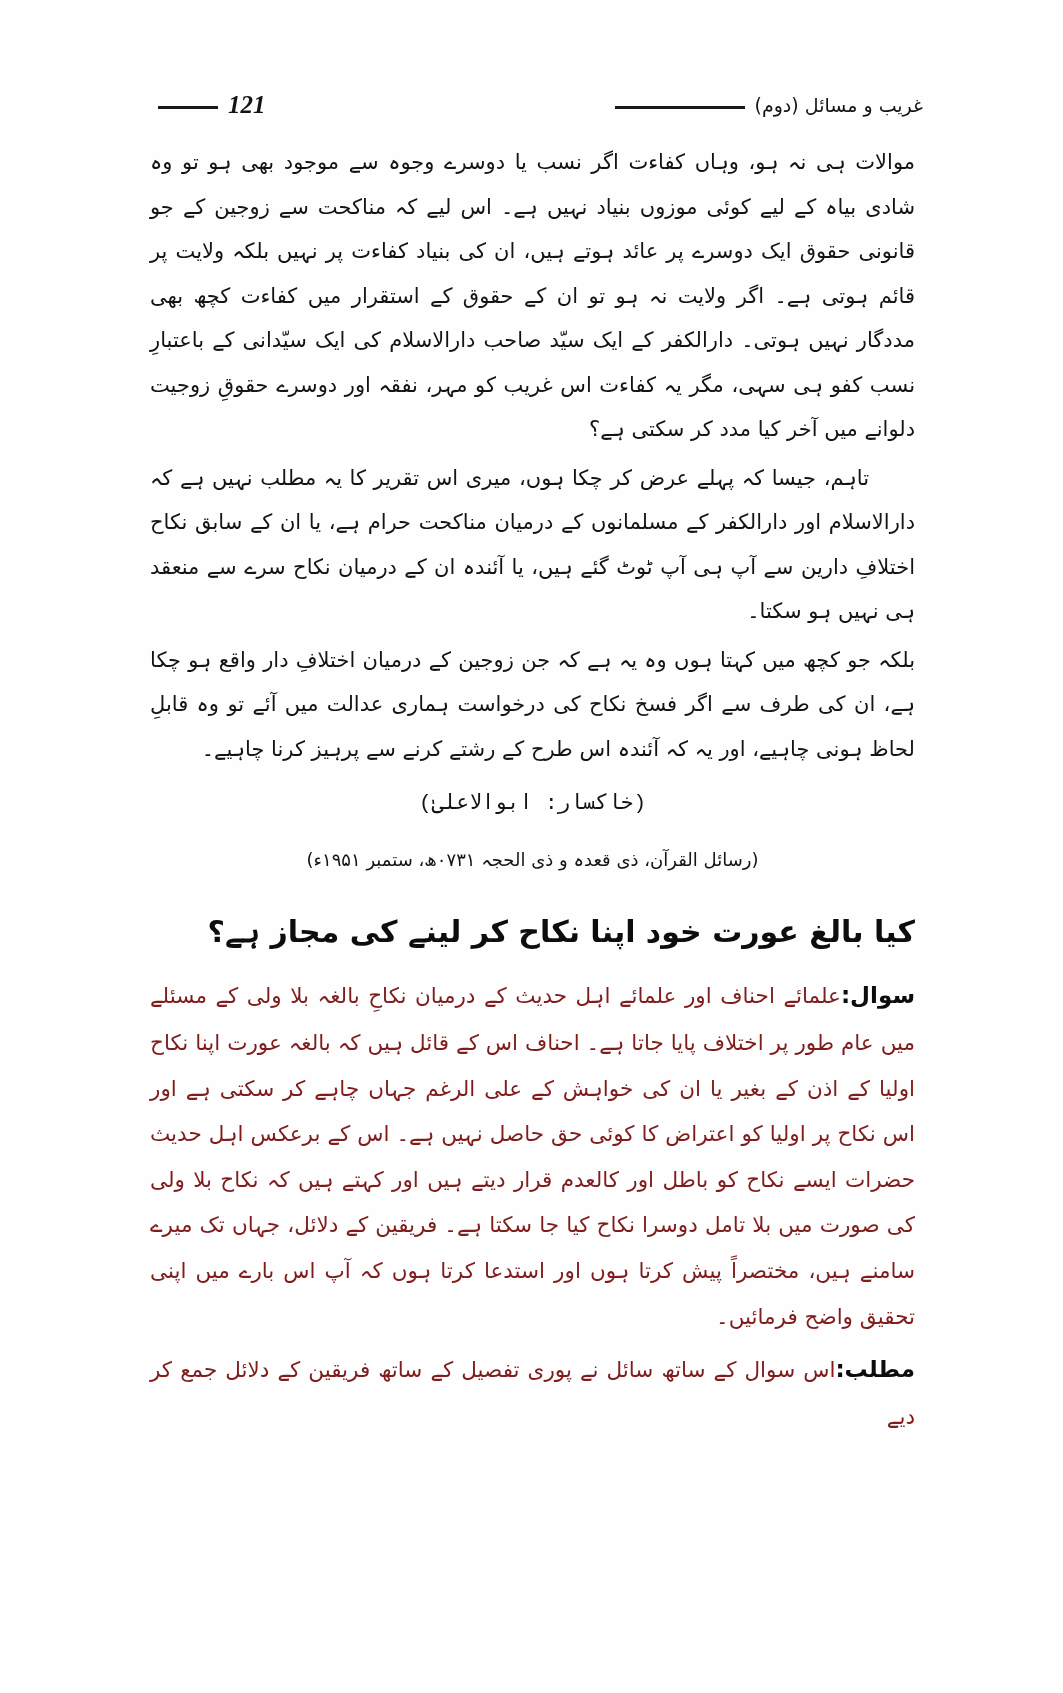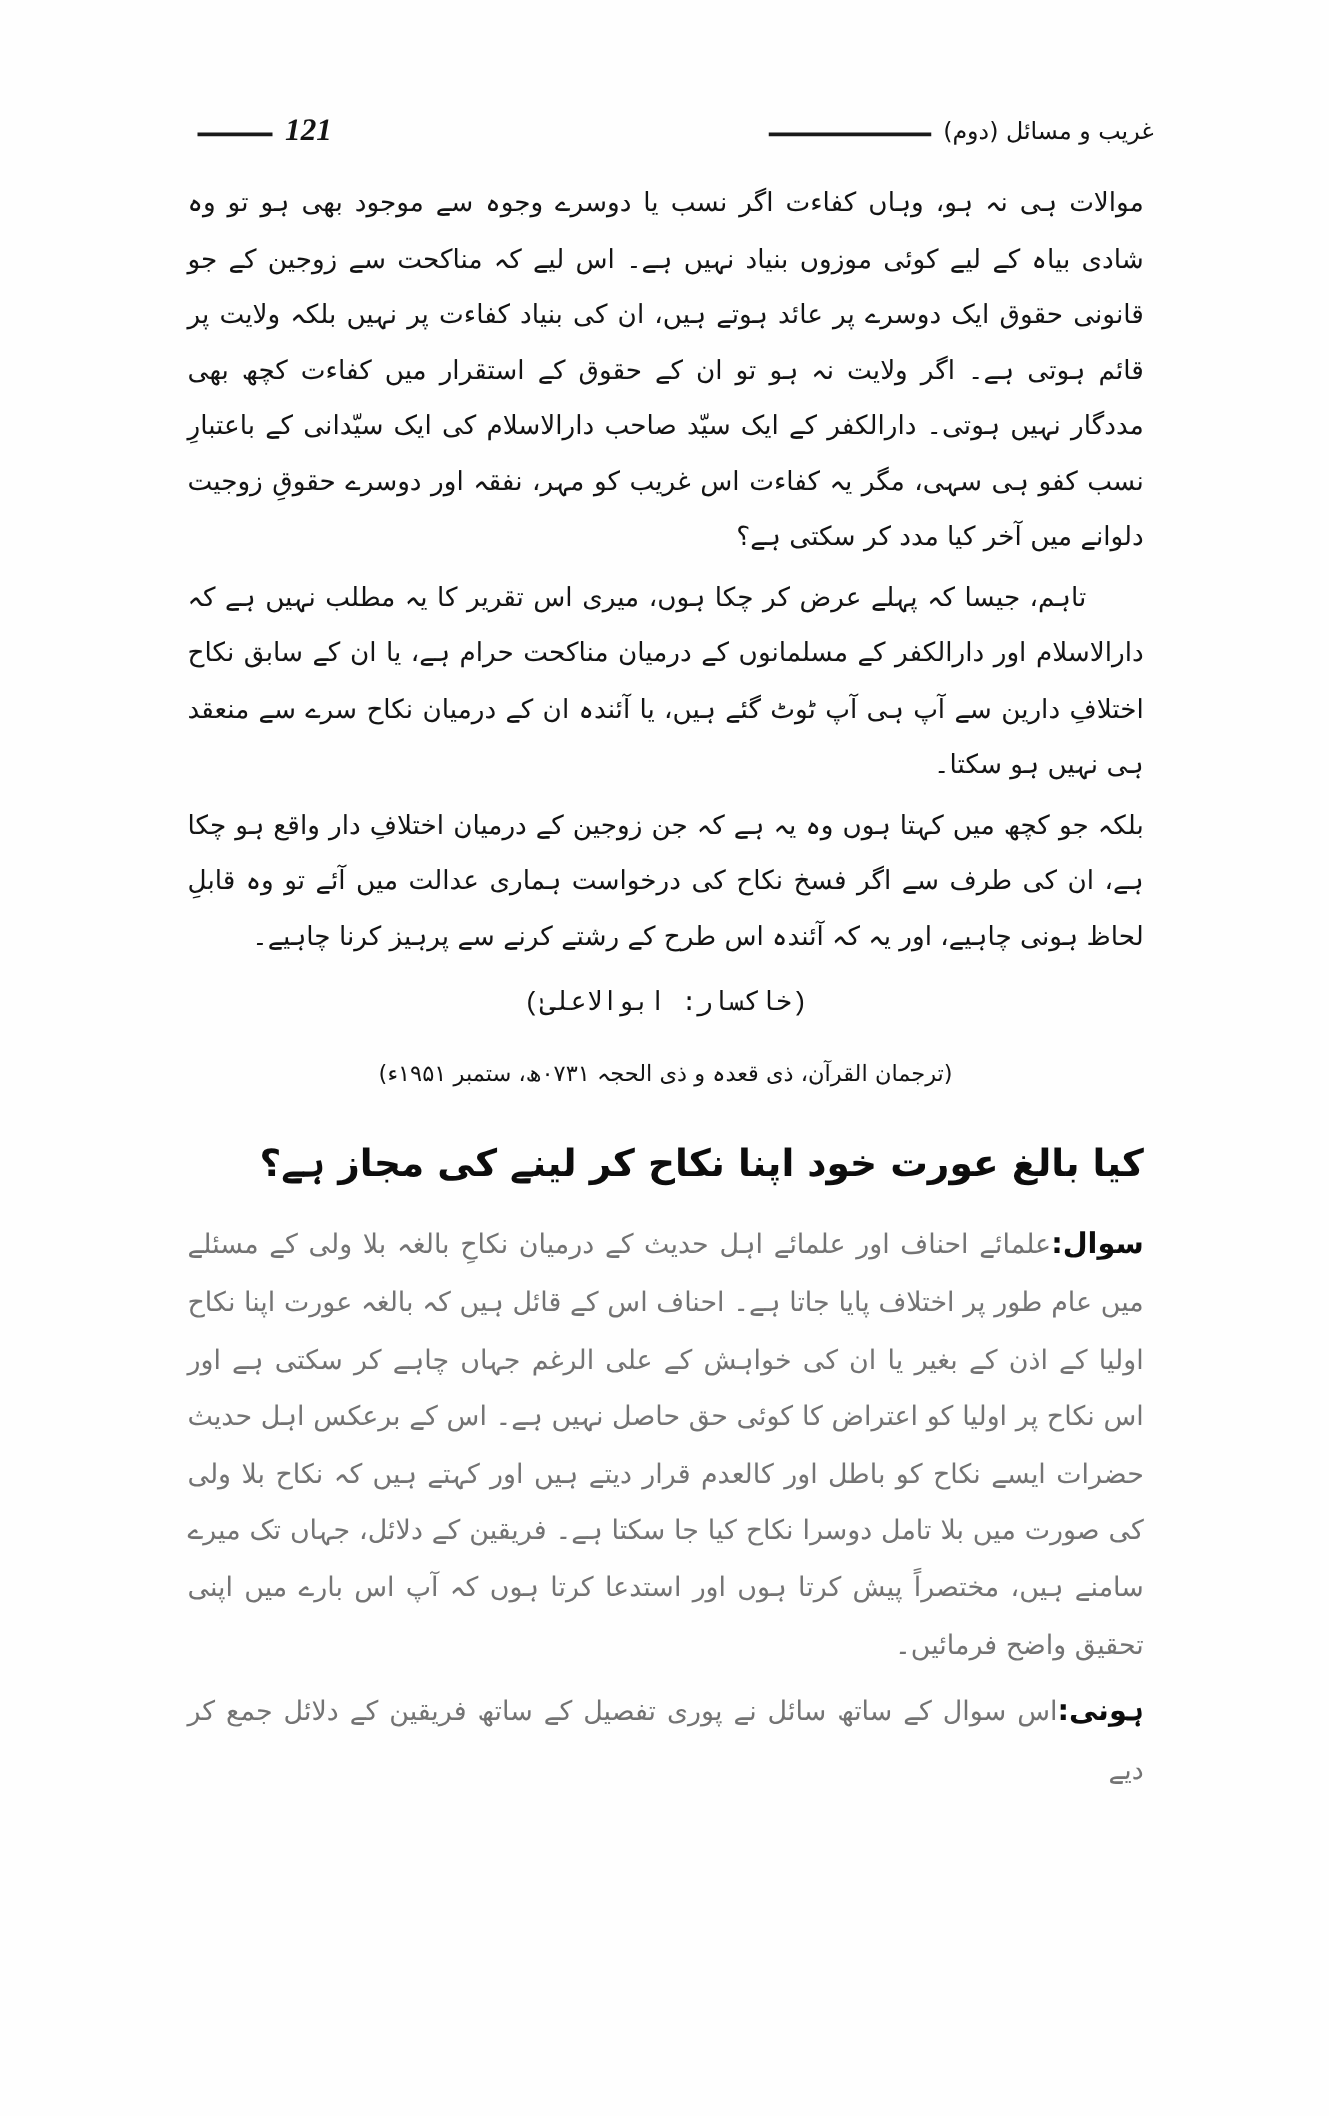--- a/index.html
+++ b/index.html
@@ -116,21 +116,21 @@
   .qa-label {
     font-family: "DejaVu Sans", sans-serif;
     font-weight: 700;
     font-size: 23px;
     color: #0d0d0d;
   }
   .qa-text {
     font-family: "DejaVu Sans", sans-serif;
     font-size: 21.5px;
     line-height: 2.12;
-    color: #737373;
+    color: #7f1d1d;
   }
   .qa-para {
     font-family: "DejaVu Sans", sans-serif;
     font-size: 21.5px;
     line-height: 2.12;
     margin: 0 0 4px 0;
     text-align: justify;
     color: #141414;
   }
   .qa-para.last {
@@ -150,30 +150,30 @@
     <span class="header-rule-left"></span>
   </div>
 
   <div class="body-col">
 
     <p class="para">موالات ہی نہ ہو، وہاں کفاءت اگر نسب یا دوسرے وجوہ سے موجود بھی ہو تو وہ شادی بیاہ کے لیے کوئی موزوں بنیاد نہیں ہے۔ اس لیے کہ مناکحت سے زوجین کے جو قانونی حقوق ایک دوسرے پر عائد ہوتے ہیں، ان کی بنیاد کفاءت پر نہیں بلکہ ولایت پر قائم ہوتی ہے۔ اگر ولایت نہ ہو تو ان کے حقوق کے استقرار میں کفاءت کچھ بھی مددگار نہیں ہوتی۔ دارالکفر کے ایک سیّد صاحب دارالاسلام کی ایک سیّدانی کے باعتبارِ نسب کفو ہی سہی، مگر یہ کفاءت اس غریب کو مہر، نفقہ اور دوسرے حقوقِ زوجیت دلوانے میں آخر کیا مدد کر سکتی ہے؟</p>
     <p class="para indent">تاہم، جیسا کہ پہلے عرض کر چکا ہوں، میری اس تقریر کا یہ مطلب نہیں ہے کہ دارالاسلام اور دارالکفر کے مسلمانوں کے درمیان مناکحت حرام ہے، یا ان کے سابق نکاح اختلافِ دارین سے آپ ہی آپ ٹوٹ گئے ہیں، یا آئندہ ان کے درمیان نکاح سرے سے منعقد ہی نہیں ہو سکتا۔</p>
     <p class="para">بلکہ جو کچھ میں کہتا ہوں وہ یہ ہے کہ جن زوجین کے درمیان اختلافِ دار واقع ہو چکا ہے، ان کی طرف سے اگر فسخ نکاح کی درخواست ہماری عدالت میں آئے تو وہ قابلِ لحاظ ہونی چاہیے، اور یہ کہ آئندہ اس طرح کے رشتے کرنے سے پرہیز کرنا چاہیے۔</p>
 
     <p class="signature">(خاکسار: ابوالاعلیٰ)</p>
-    <p class="source">(ترجمان القرآن، ذی قعدہ و ذی الحجہ ۰۷۳۱ھ، ستمبر ۱۹۵۱ء)</p>
+    <p class="source">(رسائل القرآن، ذی قعدہ و ذی الحجہ ۰۷۳۱ھ، ستمبر ۱۹۵۱ء)</p>
 
     <h2 class="section-heading">کیا بالغ عورت خود اپنا نکاح کر لینے کی مجاز ہے؟</h2>
 
     <div class="qa-block">
       <p class="qa-para">
         <span class="qa-label">سوال:</span><span class="qa-text">علمائے احناف اور علمائے اہل حدیث کے درمیان نکاحِ بالغہ بلا ولی کے مسئلے میں عام طور پر اختلاف پایا جاتا ہے۔ احناف اس کے قائل ہیں کہ بالغہ عورت اپنا نکاح اولیا کے اذن کے بغیر یا ان کی خواہش کے علی الرغم جہاں چاہے کر سکتی ہے اور اس نکاح پر اولیا کو اعتراض کا کوئی حق حاصل نہیں ہے۔ اس کے برعکس اہل حدیث حضرات ایسے نکاح کو باطل اور کالعدم قرار دیتے ہیں اور کہتے ہیں کہ نکاح بلا ولی کی صورت میں بلا تامل دوسرا نکاح کیا جا سکتا ہے۔ فریقین کے دلائل، جہاں تک میرے سامنے ہیں، مختصراً پیش کرتا ہوں اور استدعا کرتا ہوں کہ آپ اس بارے میں اپنی تحقیق واضح فرمائیں۔</span>
       </p>
     </div>
 
     <div class="qa-block">
       <p class="qa-para last">
-        <span class="qa-label">ہونی:</span><span class="qa-text">اس سوال کے ساتھ سائل نے پوری تفصیل کے ساتھ فریقین کے دلائل جمع کر دیے</span>
+        <span class="qa-label">مطلب:</span><span class="qa-text">اس سوال کے ساتھ سائل نے پوری تفصیل کے ساتھ فریقین کے دلائل جمع کر دیے</span>
       </p>
     </div>
 
   </div>
 </div>
 
 </body></html>

